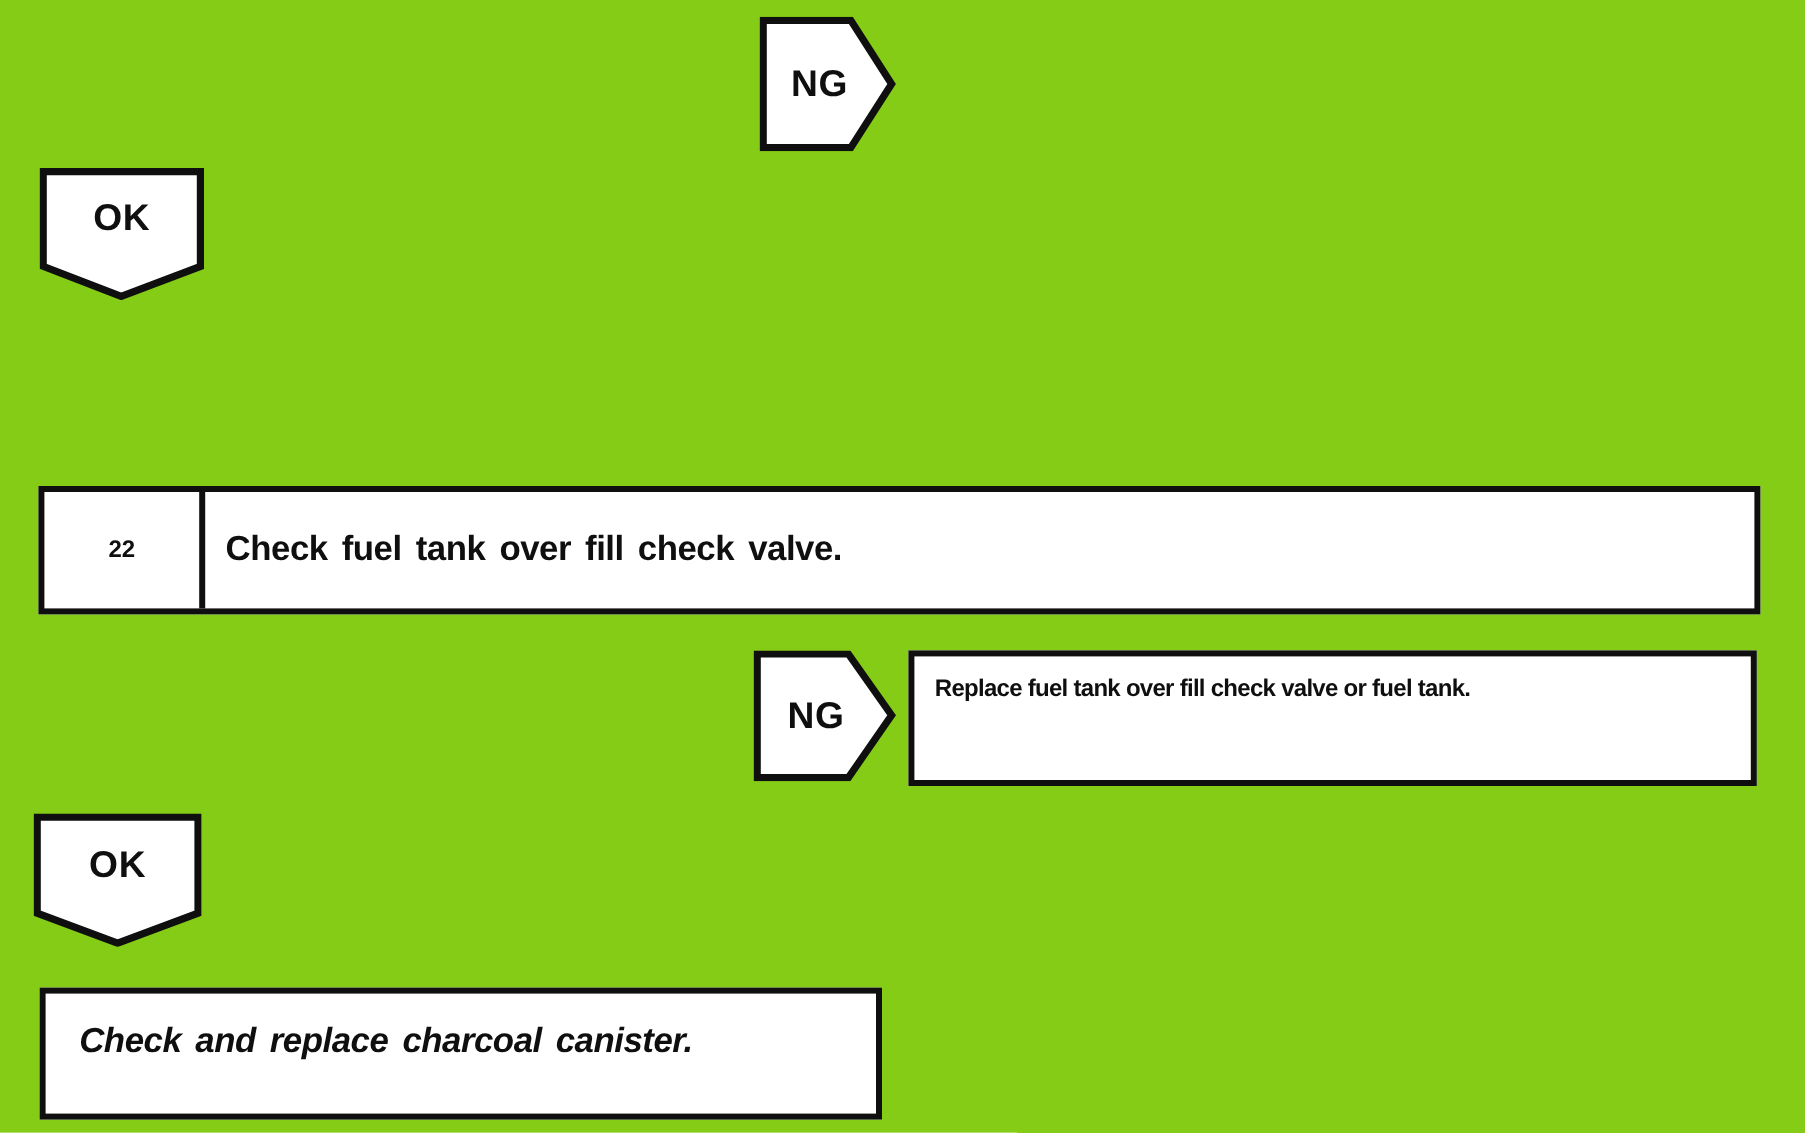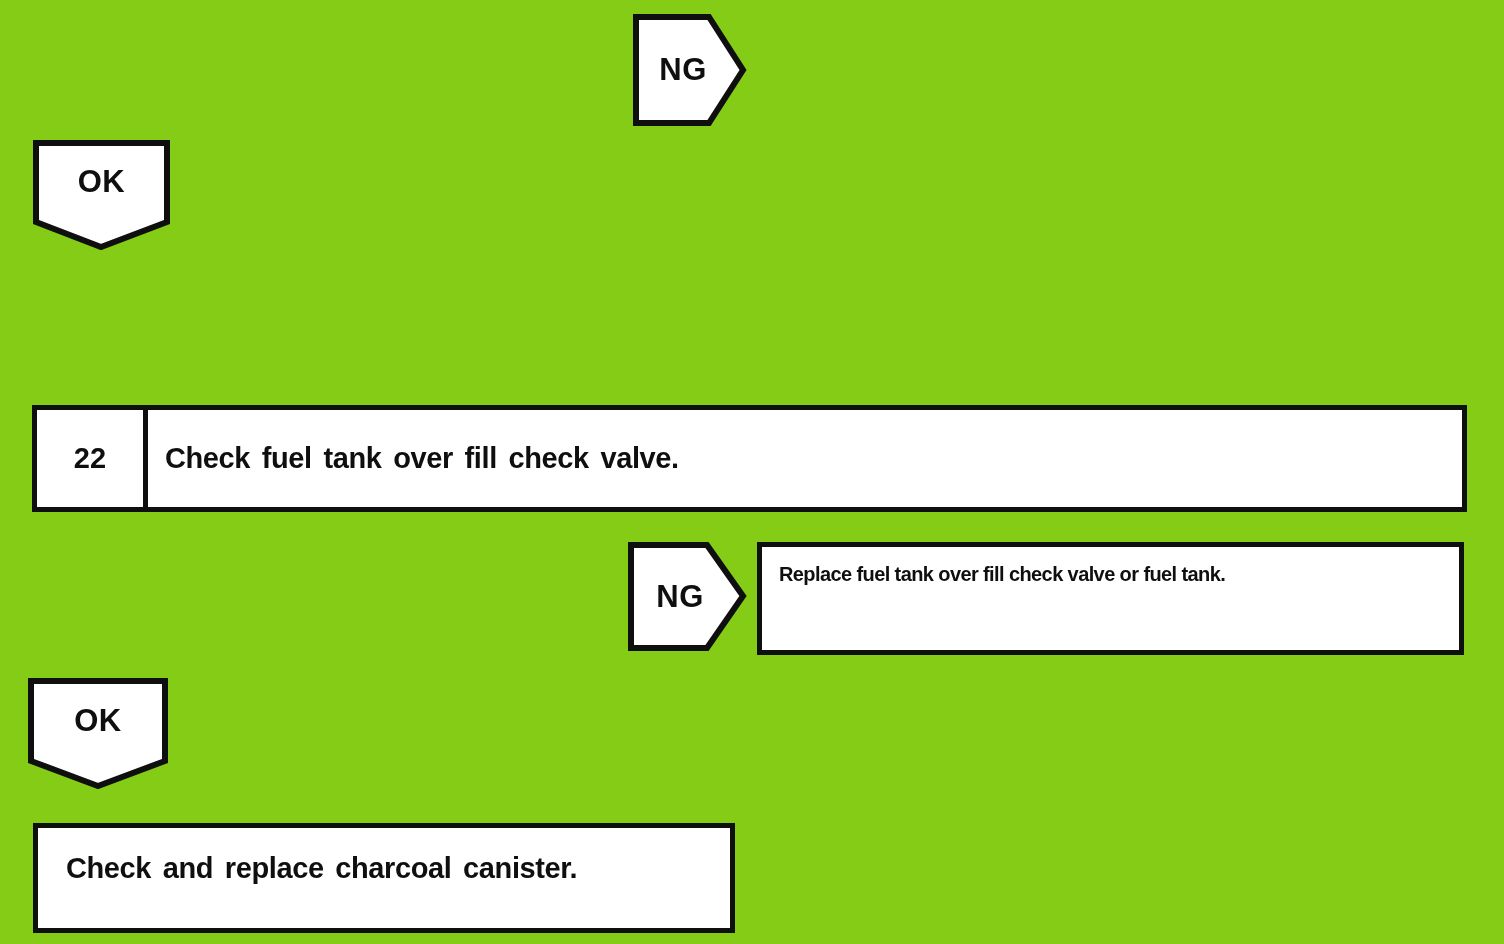--- a/index.html
+++ b/index.html
@@ -55,37 +55,37 @@
     text-align: justify;
     letter-spacing: -0.6px;
     line-height: 1.22;
   }
   .step-box {
     padding: 0;
     align-items: stretch;
   }
   .step-num-cell {
     box-sizing: border-box;
-    width: 111px;
+    width: 134px;
     border-right: 5px solid #0f0f0f;
     display: flex;
     align-items: center;
     justify-content: center;
-    font-size: 29px;
+    font-size: 20px;
   }
   .step-title-cell {
     flex: 1;
     display: flex;
     align-items: center;
     padding-left: 17px;
     font-size: 29px;
     letter-spacing: -0.4px;
     word-spacing: 0.14em;
   }
-  .spaced { word-spacing: 0.14em; }
+  .spaced { word-spacing: 0.14em; font-style: italic; }
   .lift { padding-bottom: 20px; }
 </style>
 </head>
 <body>
 
 <div class="stage">
 
   <div class="shape" style="left:633px; top:14px; width:114px; height:112px;">
     <svg width="114" height="112" viewBox="0 0 114 112">
       <polygon points="3,3 76,3 110,56 76,109 3,109" fill="#ffffff" stroke="#0f0f0f" stroke-width="6" stroke-linejoin="miter"></polygon>

